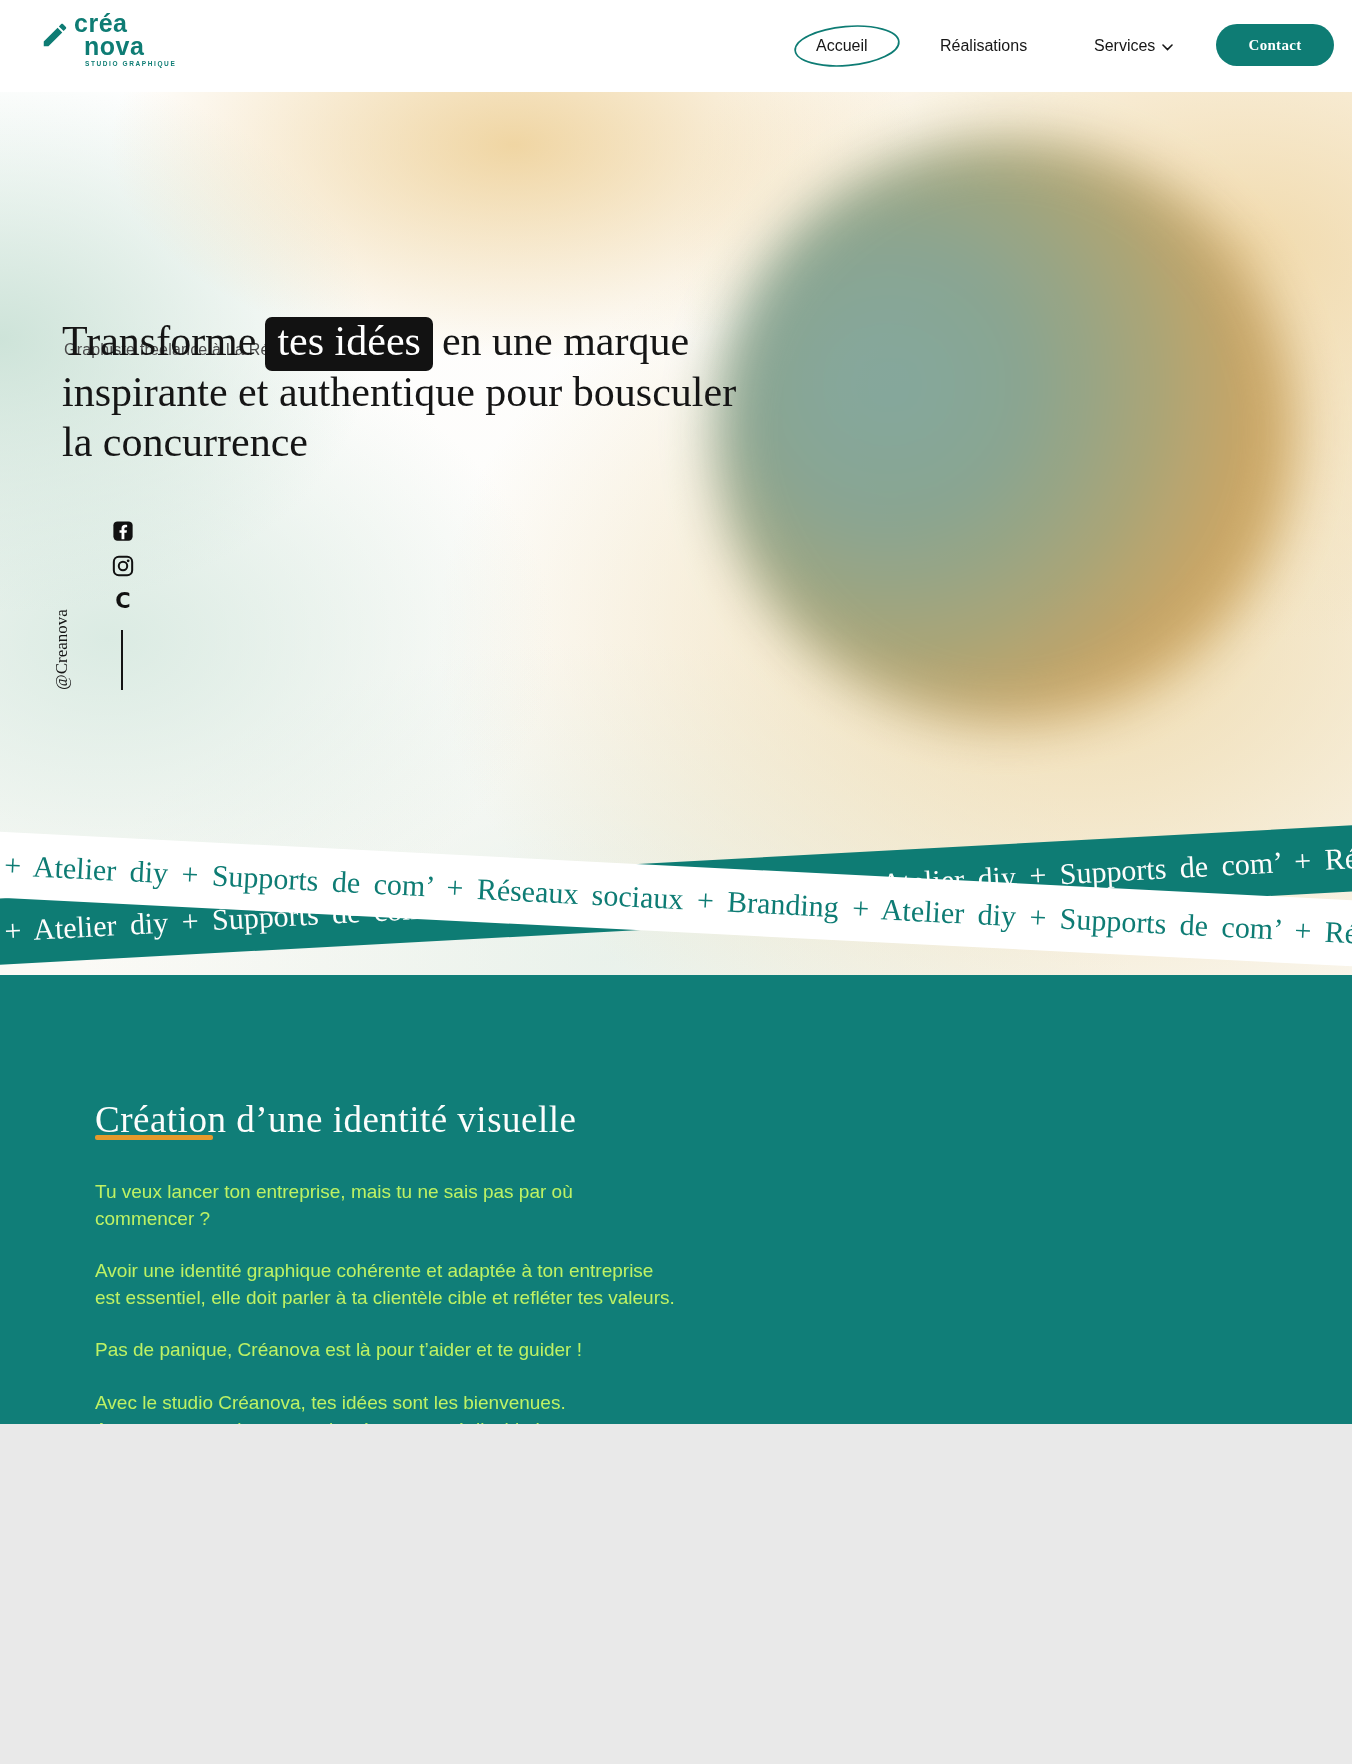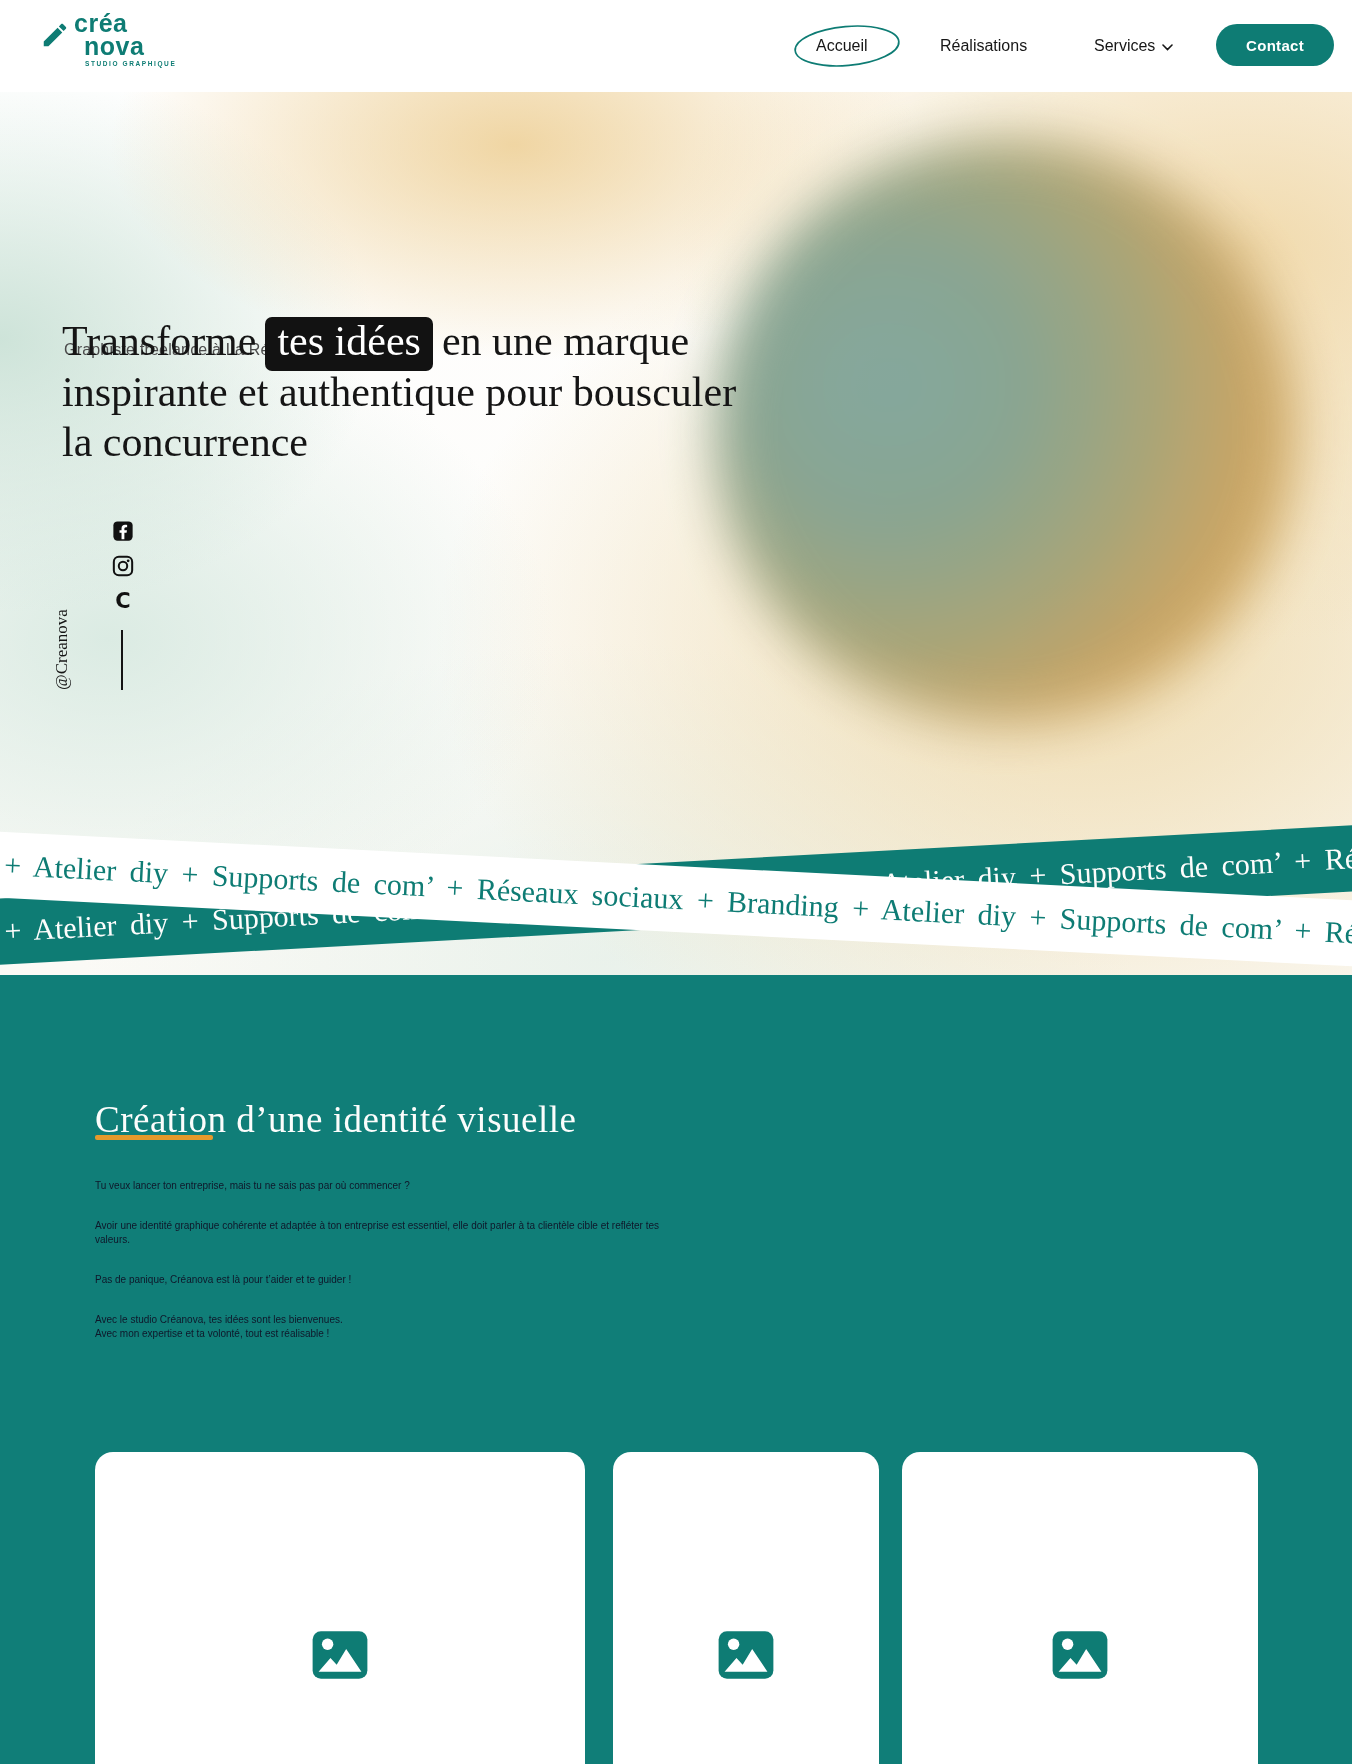--- a/index.html
+++ b/index.html
@@ -1,37 +1,37 @@
 <!DOCTYPE html>
 <html lang="fr"><head>
 <meta charset="utf-8">
 <style>
   html,body{margin:0;padding:0;background:#e9e9e9;}
   #page{
-    position:relative;width:1352px;height:1764px;overflow:hidden;background:#fff;
+    position:relative;width:1352px;height:1424px;overflow:hidden;background:#fff;
     font-family:"Liberation Sans",sans-serif;margin:0 auto;
   }
   
   .header{position:absolute;top:0;left:0;width:1352px;height:92px;background:#fff;z-index:20;}
   .logo{position:absolute;left:40px;top:12px;display:flex;align-items:flex-start;cursor:pointer;}
   .logo svg{margin-top:8px;}
   .logo-text{margin-left:2px;color:#0E7C74;line-height:0.92;}
   .logo-l1{font-size:25px;font-weight:800;letter-spacing:.5px;display:block;margin-left:2px;}
   .logo-l2{font-size:25px;font-weight:800;letter-spacing:.5px;display:block;margin-left:12px;}
   .logo-tag{display:block;font-size:6.5px;font-weight:700;letter-spacing:1.6px;text-transform:uppercase;margin:3px 0 0 13px;}
   .nav{position:absolute;top:0;height:92px;right:0;left:0;}
   .nav-item{position:absolute;top:0;height:92px;display:flex;align-items:center;font-size:16px;color:#161616;cursor:pointer;}
   .nav-accueil{left:816px;}
   .nav-realisations{left:940px;}
   .nav-services{left:1094px;}
   .nav-chevron{margin-left:7px;margin-top:3px;}
   .accueil-ellipse{position:absolute;left:-24px;top:23px;pointer-events:none;}
   .contact-btn{
     position:absolute;right:18px;top:24px;width:118px;height:42px;border:none;border-radius:22px;
-    background:#0E7C74;color:#fff;font-size:15px;font-weight:700;font-family:Liberation Sans, sans-serif;
+    background:#0E7C74;color:#fff;font-size:15px;font-weight:700;font-family:Liberation Serif, serif;
     letter-spacing:.3px;cursor:pointer;
   }
   
   .hero{position:absolute;top:92px;left:0;width:1352px;height:883px;z-index:1;overflow:hidden;
     background:
       radial-gradient(560px 300px at 38% 6%,  rgba(236,203,140,.8), transparent 72%),
       radial-gradient(520px 380px at 0% 28%,  rgba(203,226,215,.95), transparent 72%),
       radial-gradient(620px 440px at 8% 62%,  rgba(213,232,223,.85), transparent 72%),
       radial-gradient(760px 520px at 92% 18%, rgba(240,216,168,.95), transparent 75%),
       radial-gradient(860px 620px at 80% 62%, rgba(237,215,166,.9), transparent 75%),
@@ -67,21 +67,21 @@
   .ribbon-teal{top:862px;transform:rotate(-3.1deg);background:#0E7C74;color:#fdfdfc;z-index:5;}
   .ribbon-white{top:866px;transform:rotate(2.9deg);background:#ffffff;color:#0E7C74;z-index:6;}
   .ribbon span{display:inline-block;margin-left:-10px;}
   
   .section{position:absolute;top:975px;left:0;width:1352px;height:789px;background:#107E78;z-index:2;}
   .section-title{
     position:absolute;left:95px;top:92px;font-family:"Liberation Serif",serif;font-weight:400;
     font-size:37px;color:#fcfdfc;letter-spacing:.5px;text-align:right;
   }
   .title-underline{position:absolute;left:95px;top:160px;width:118px;height:5px;background:#E6992B;border-radius:2px;}
-  .paragraphs{position:absolute;left:95px;top:204px;width:580px;font-size:10px;line-height:1.4;color:#0f172a;}
+  .paragraphs{position:absolute;left:95px;top:204px;width:580px;font-size:19px;line-height:1.4;color:#bef264;}
   .paragraphs p{margin:0 0 26px;}
   .pre-line{white-space:pre-line;}
   .cards{position:absolute;left:0;top:477px;width:1352px;height:360px;}
   .card{position:absolute;top:0;height:360px;background:#ffffff;border-radius:18px;cursor:pointer;}
   .card-1{left:95px;width:490px;}
   .card-2{left:613px;width:266px;}
   .card-3{left:902px;width:356px;}
   .card .ph-icon{position:absolute;left:50%;top:178px;transform:translateX(-50%);}
 </style>
 </head>

